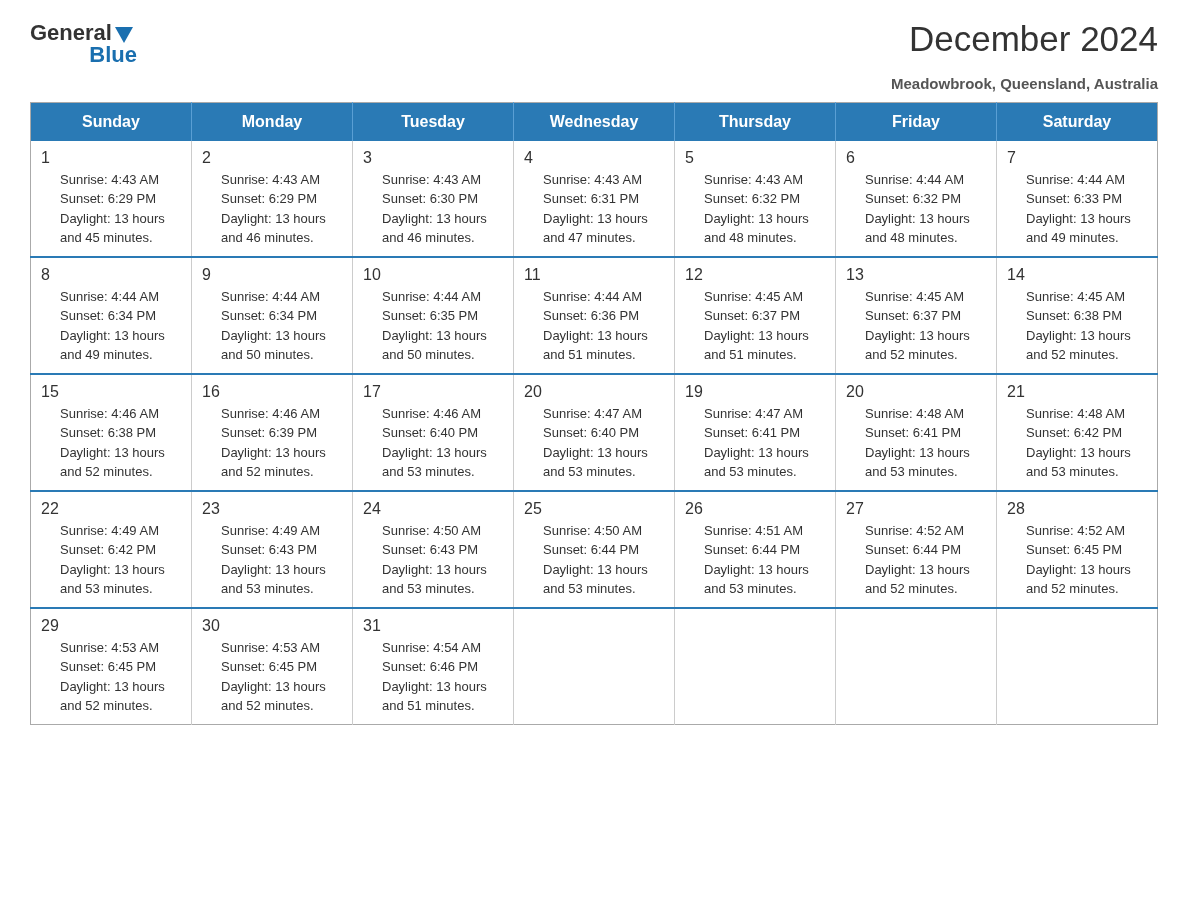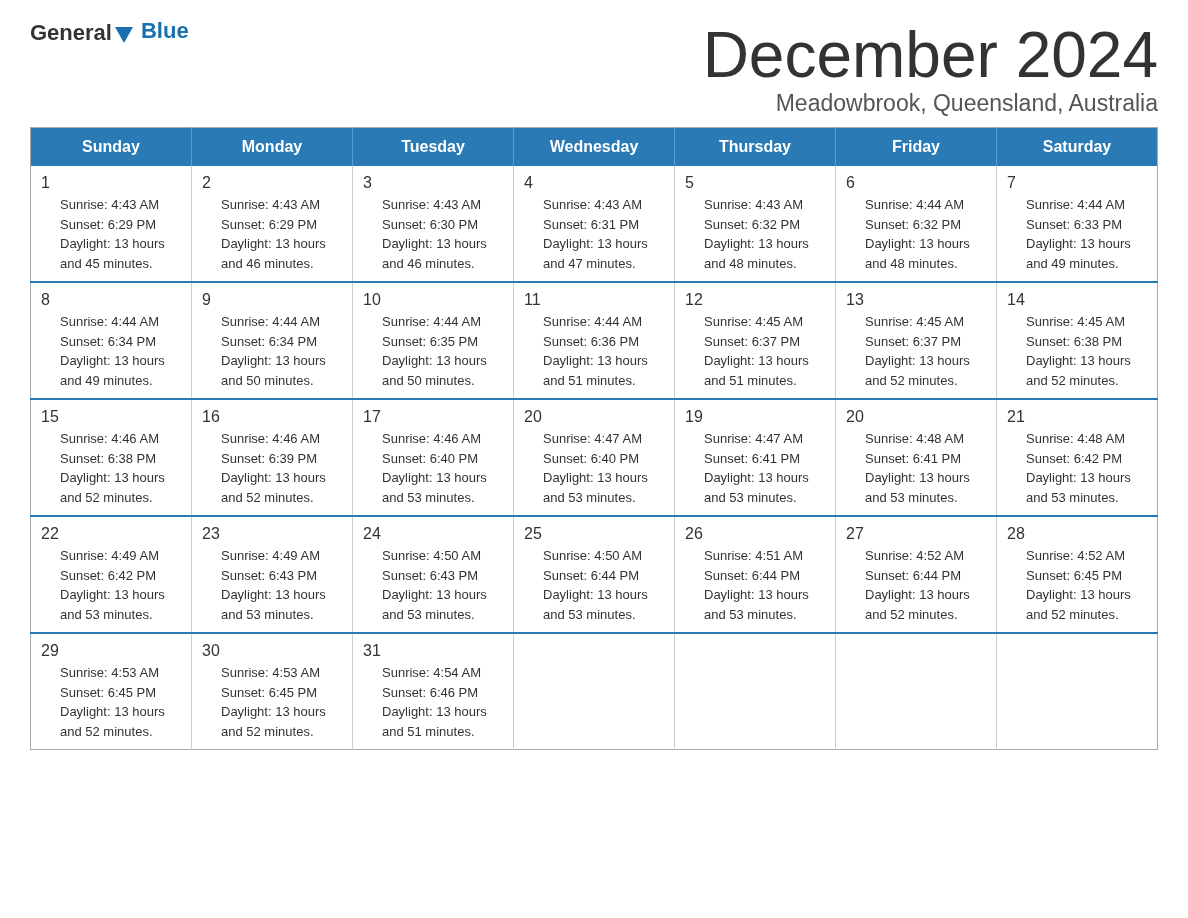--- a/index.html
+++ b/index.html
@@ -23,29 +23,30 @@
     }
     .logo-text-blue {
       font-size: 22px;
       font-weight: bold;
       color: #1a6faf;
     }
     .title-section {
       text-align: right;
     }
     .calendar-title {
-      font-size: 64px;
+      font-size: 35px;
       font-weight: normal;
       color: #333;
       line-height: 1.1;
     }
     .calendar-subtitle {
-      font-size: 23px;
+      font-size: 15px;
       color: #555;
-      margin-top: 0;
+      margin-top: 16px;
+      font-weight: bold;
     }
     .calendar-table {
       width: 100%;
       border-collapse: collapse;
       margin-top: 10px;
       border: 1px solid #aaa;
     }
     .calendar-table th {
       background-color: #2a7ab5;
       color: #fff;
@@ -86,21 +87,22 @@
       font-size: 13px;
       line-height: 1.5;
       color: #333;
       margin-left: 19px;
     }
     .empty-cell {
       background: #fff;
     }
     .logo-wrapper {
       display: flex;
-      align-items: center;
+      flex-direction: column;
+      align-items: flex-end;
     }
     .logo-row {
       display: flex;
       align-items: center;
     }
   </style>
 </head>
 <body>
 
 <div class="header">

